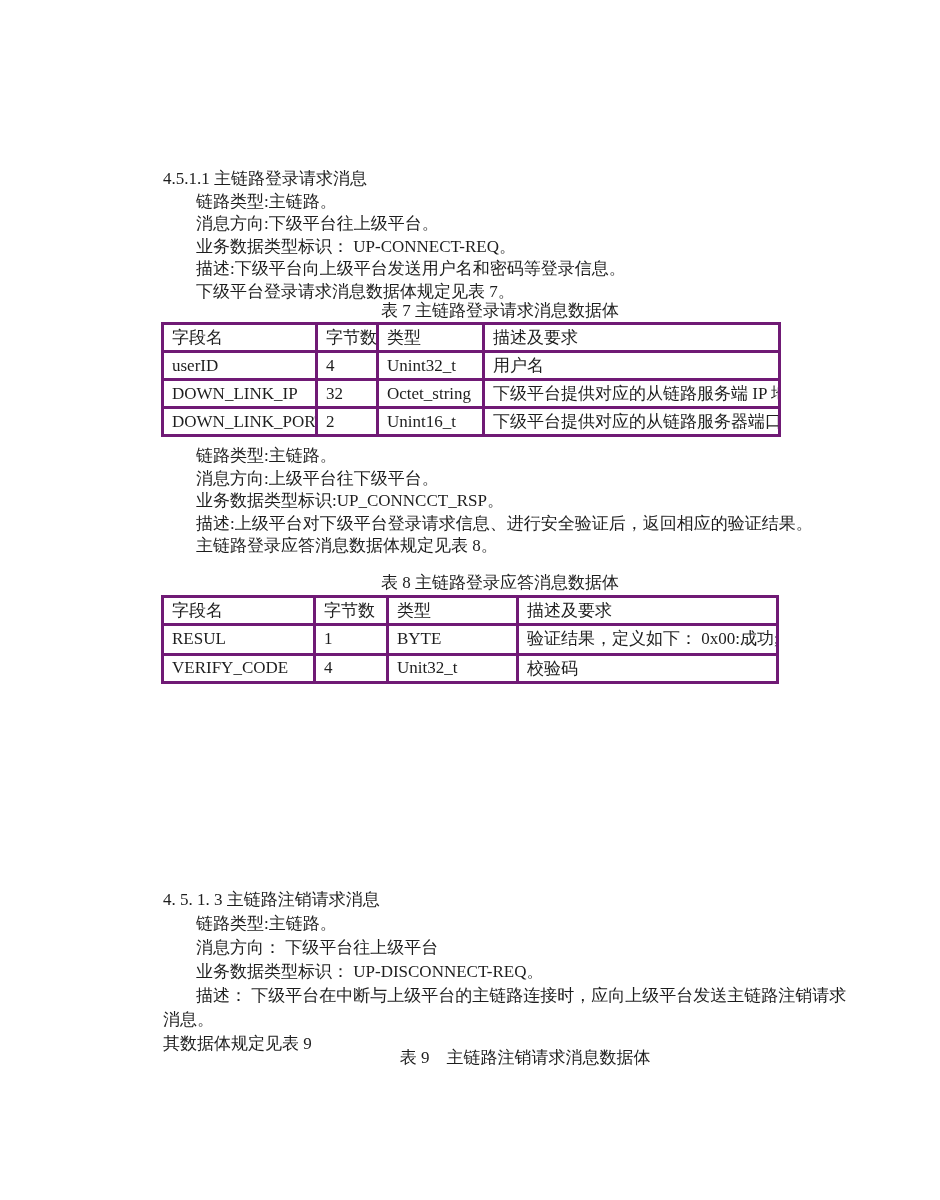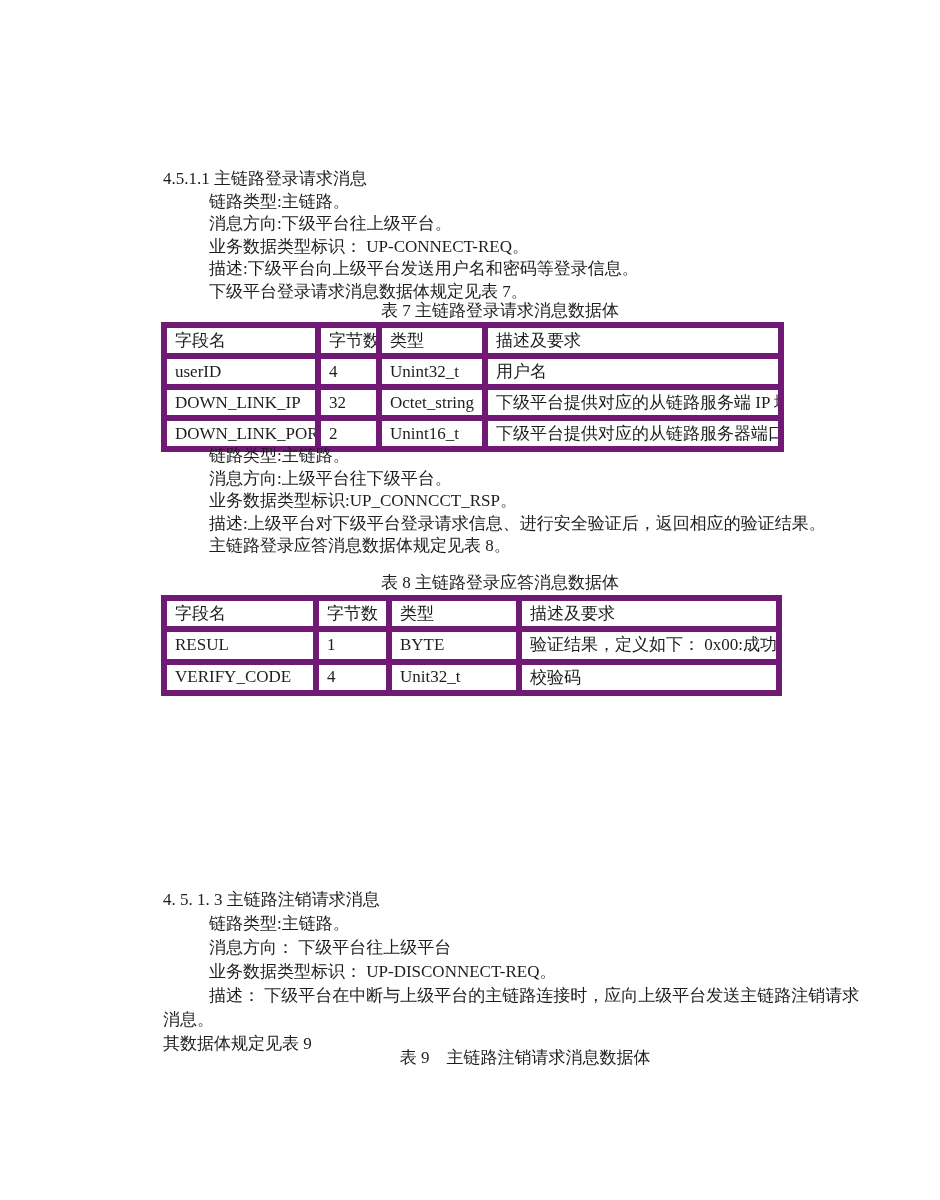--- a/index.html
+++ b/index.html
@@ -9,35 +9,35 @@
     font-family:"Liberation Serif","DejaVu Serif",serif;
     color:#1d1d1d;
     position:relative;
     overflow:hidden;
   }
   .page{position:absolute;left:0;top:0;width:940px;height:916px;background:#ffffff;}
   .sec{position:absolute;left:163px;width:680px;font-size:17px;}
   .sec .line{white-space:nowrap;}
   #sec1 .line,#sec2 .line{line-height:22.6px;}
   #sec3 .line{line-height:24px;}
-  .indent{margin-left:46px;}
+  .indent{margin-left:33px;}
   .caption{
     position:absolute;left:163px;width:674px;
     font-size:17px;line-height:19px;text-align:center;white-space:nowrap;
   }
   .caption-9{padding-left:50px;box-sizing:border-box;}
   table.tbl{
     position:absolute;left:161px;
     border-collapse:collapse;table-layout:fixed;
     font-size:17px;
   }
   #table7{width:617px;}
   #table8{width:615px;}
   .tbl th,.tbl td{
-    border:6px solid #701a75;
+    border:3px solid #701a75;
     font-weight:normal;text-align:left;
     padding:1px 8px;
     height:21px;
     overflow:hidden;white-space:nowrap;
     vertical-align:middle;
   }
   #table7 col.c1{width:154px;} #table7 col.c2{width:61px;}
   #table7 col.c3{width:106px;} #table7 col.c4{width:296px;}
   #table8 col.c1{width:152px;} #table8 col.c2{width:73px;}
   #table8 col.c3{width:130px;} #table8 col.c4{width:260px;}

